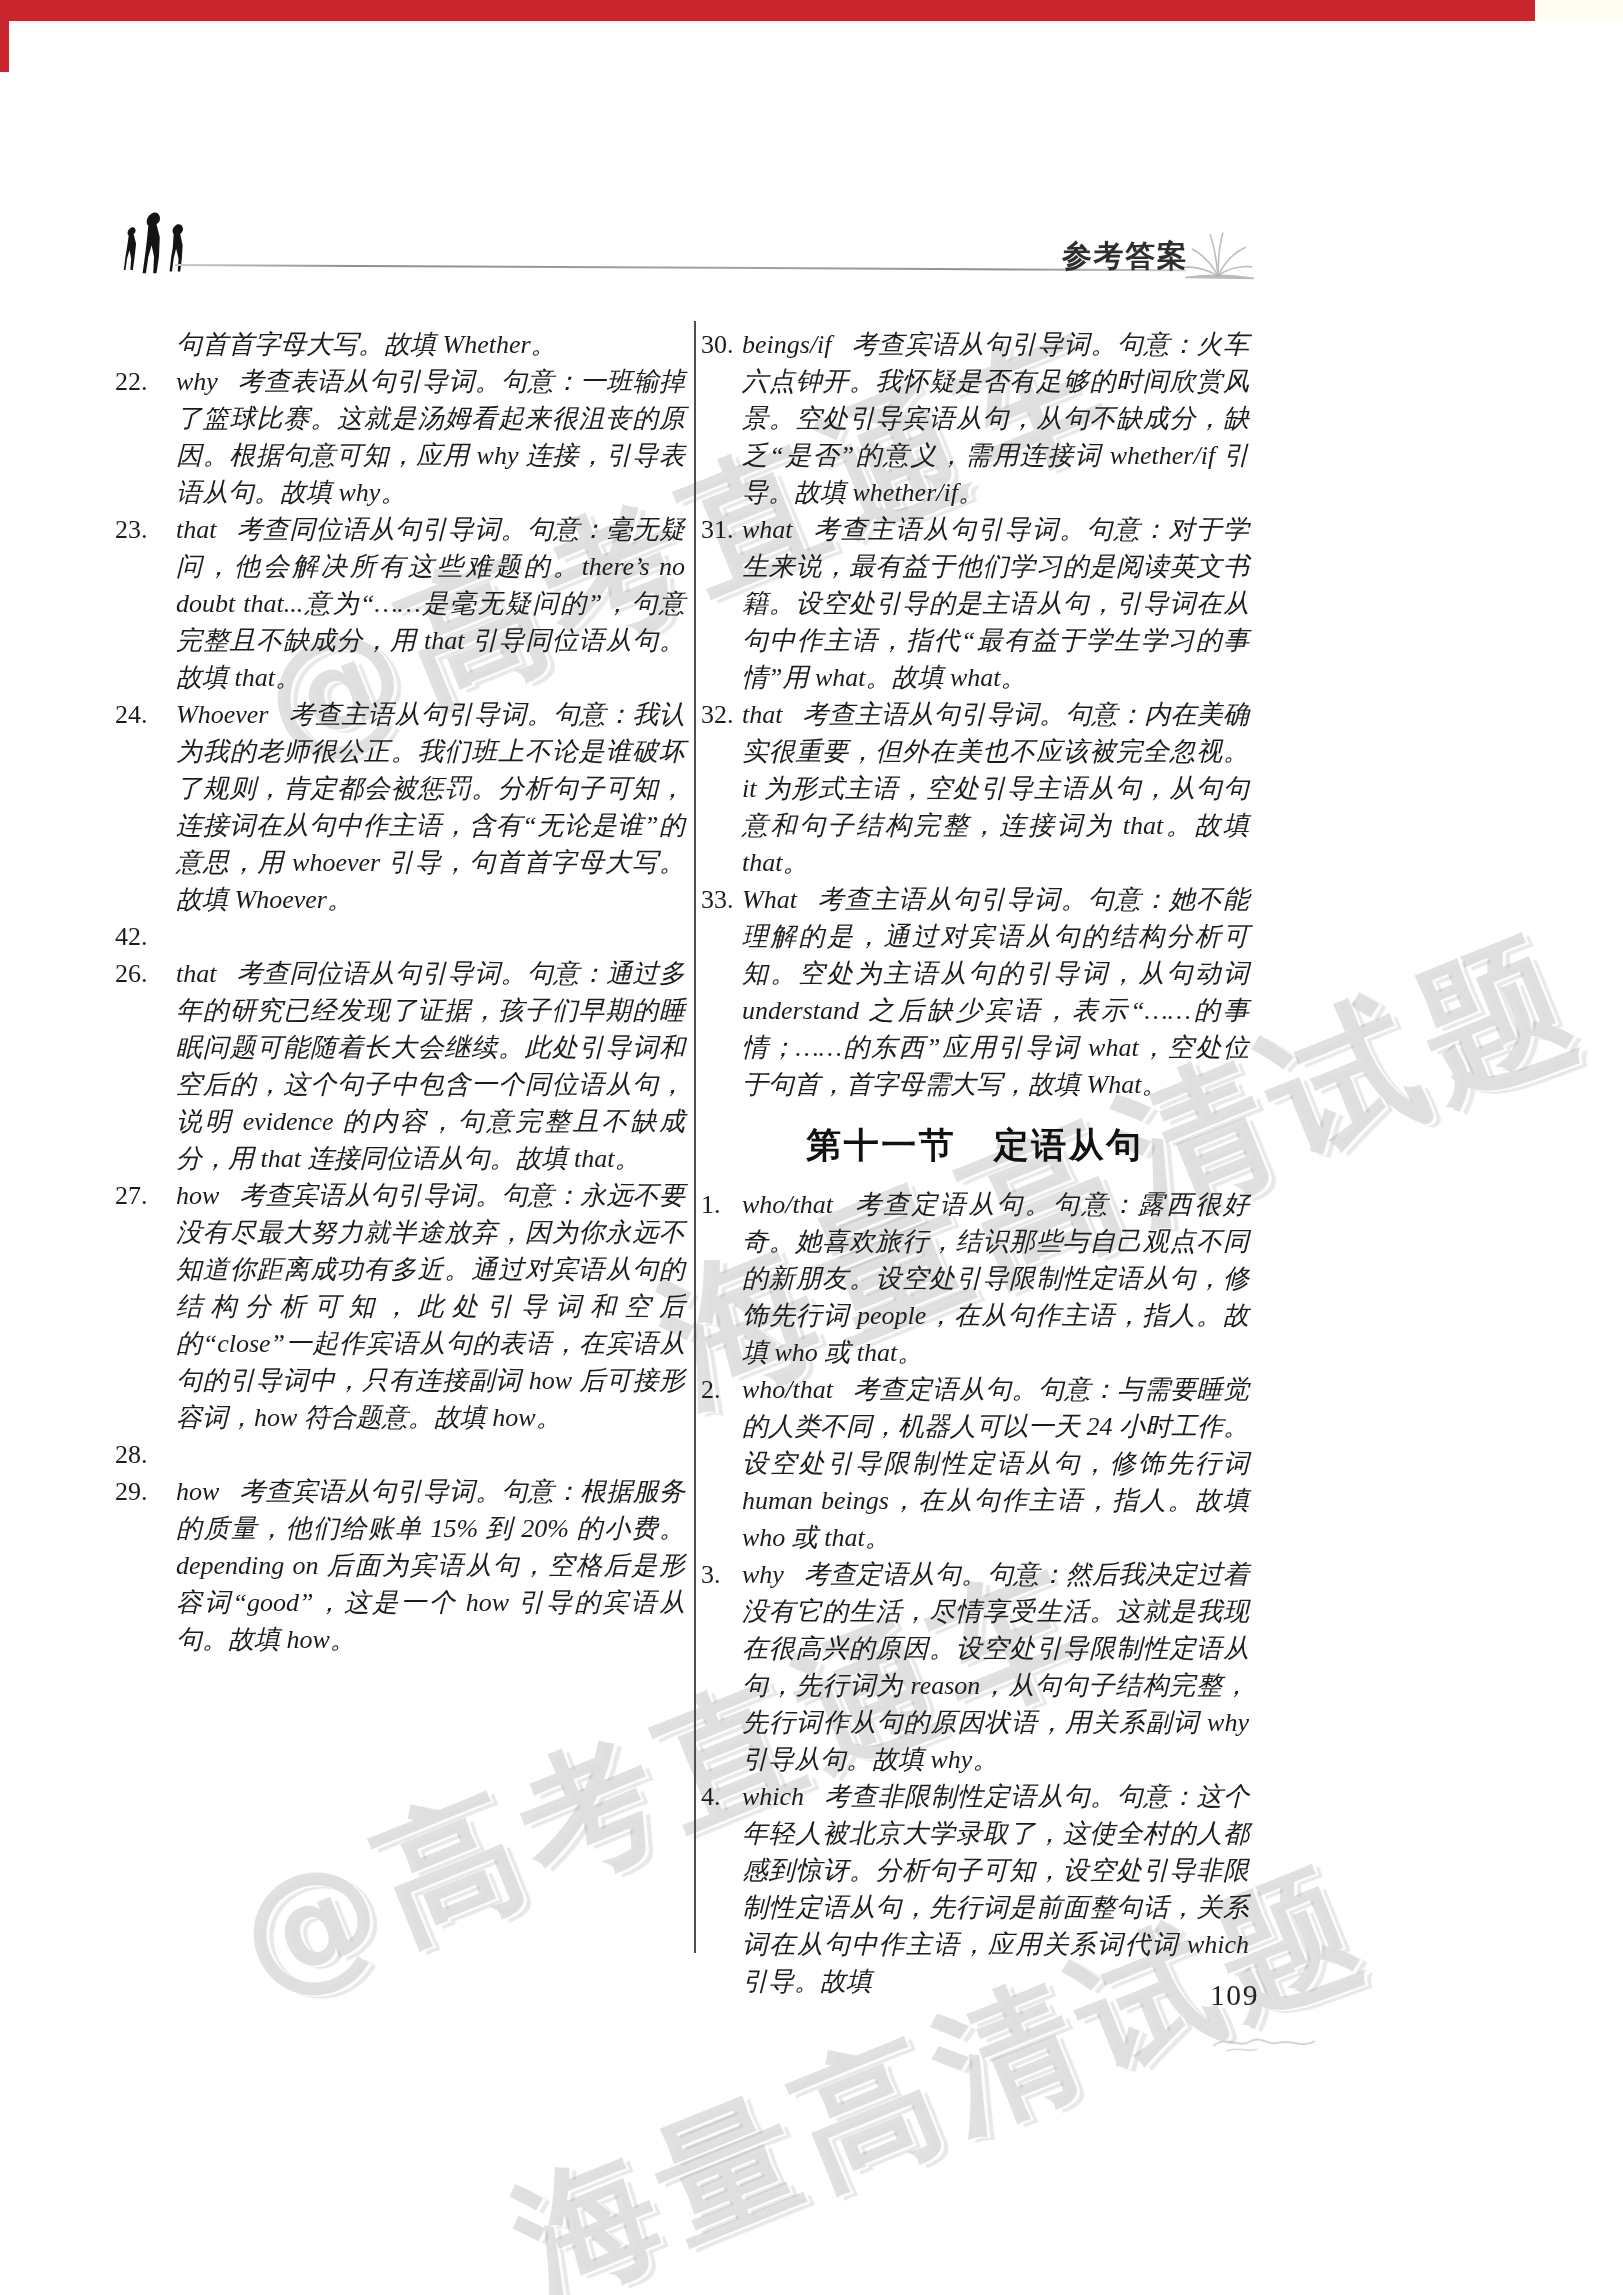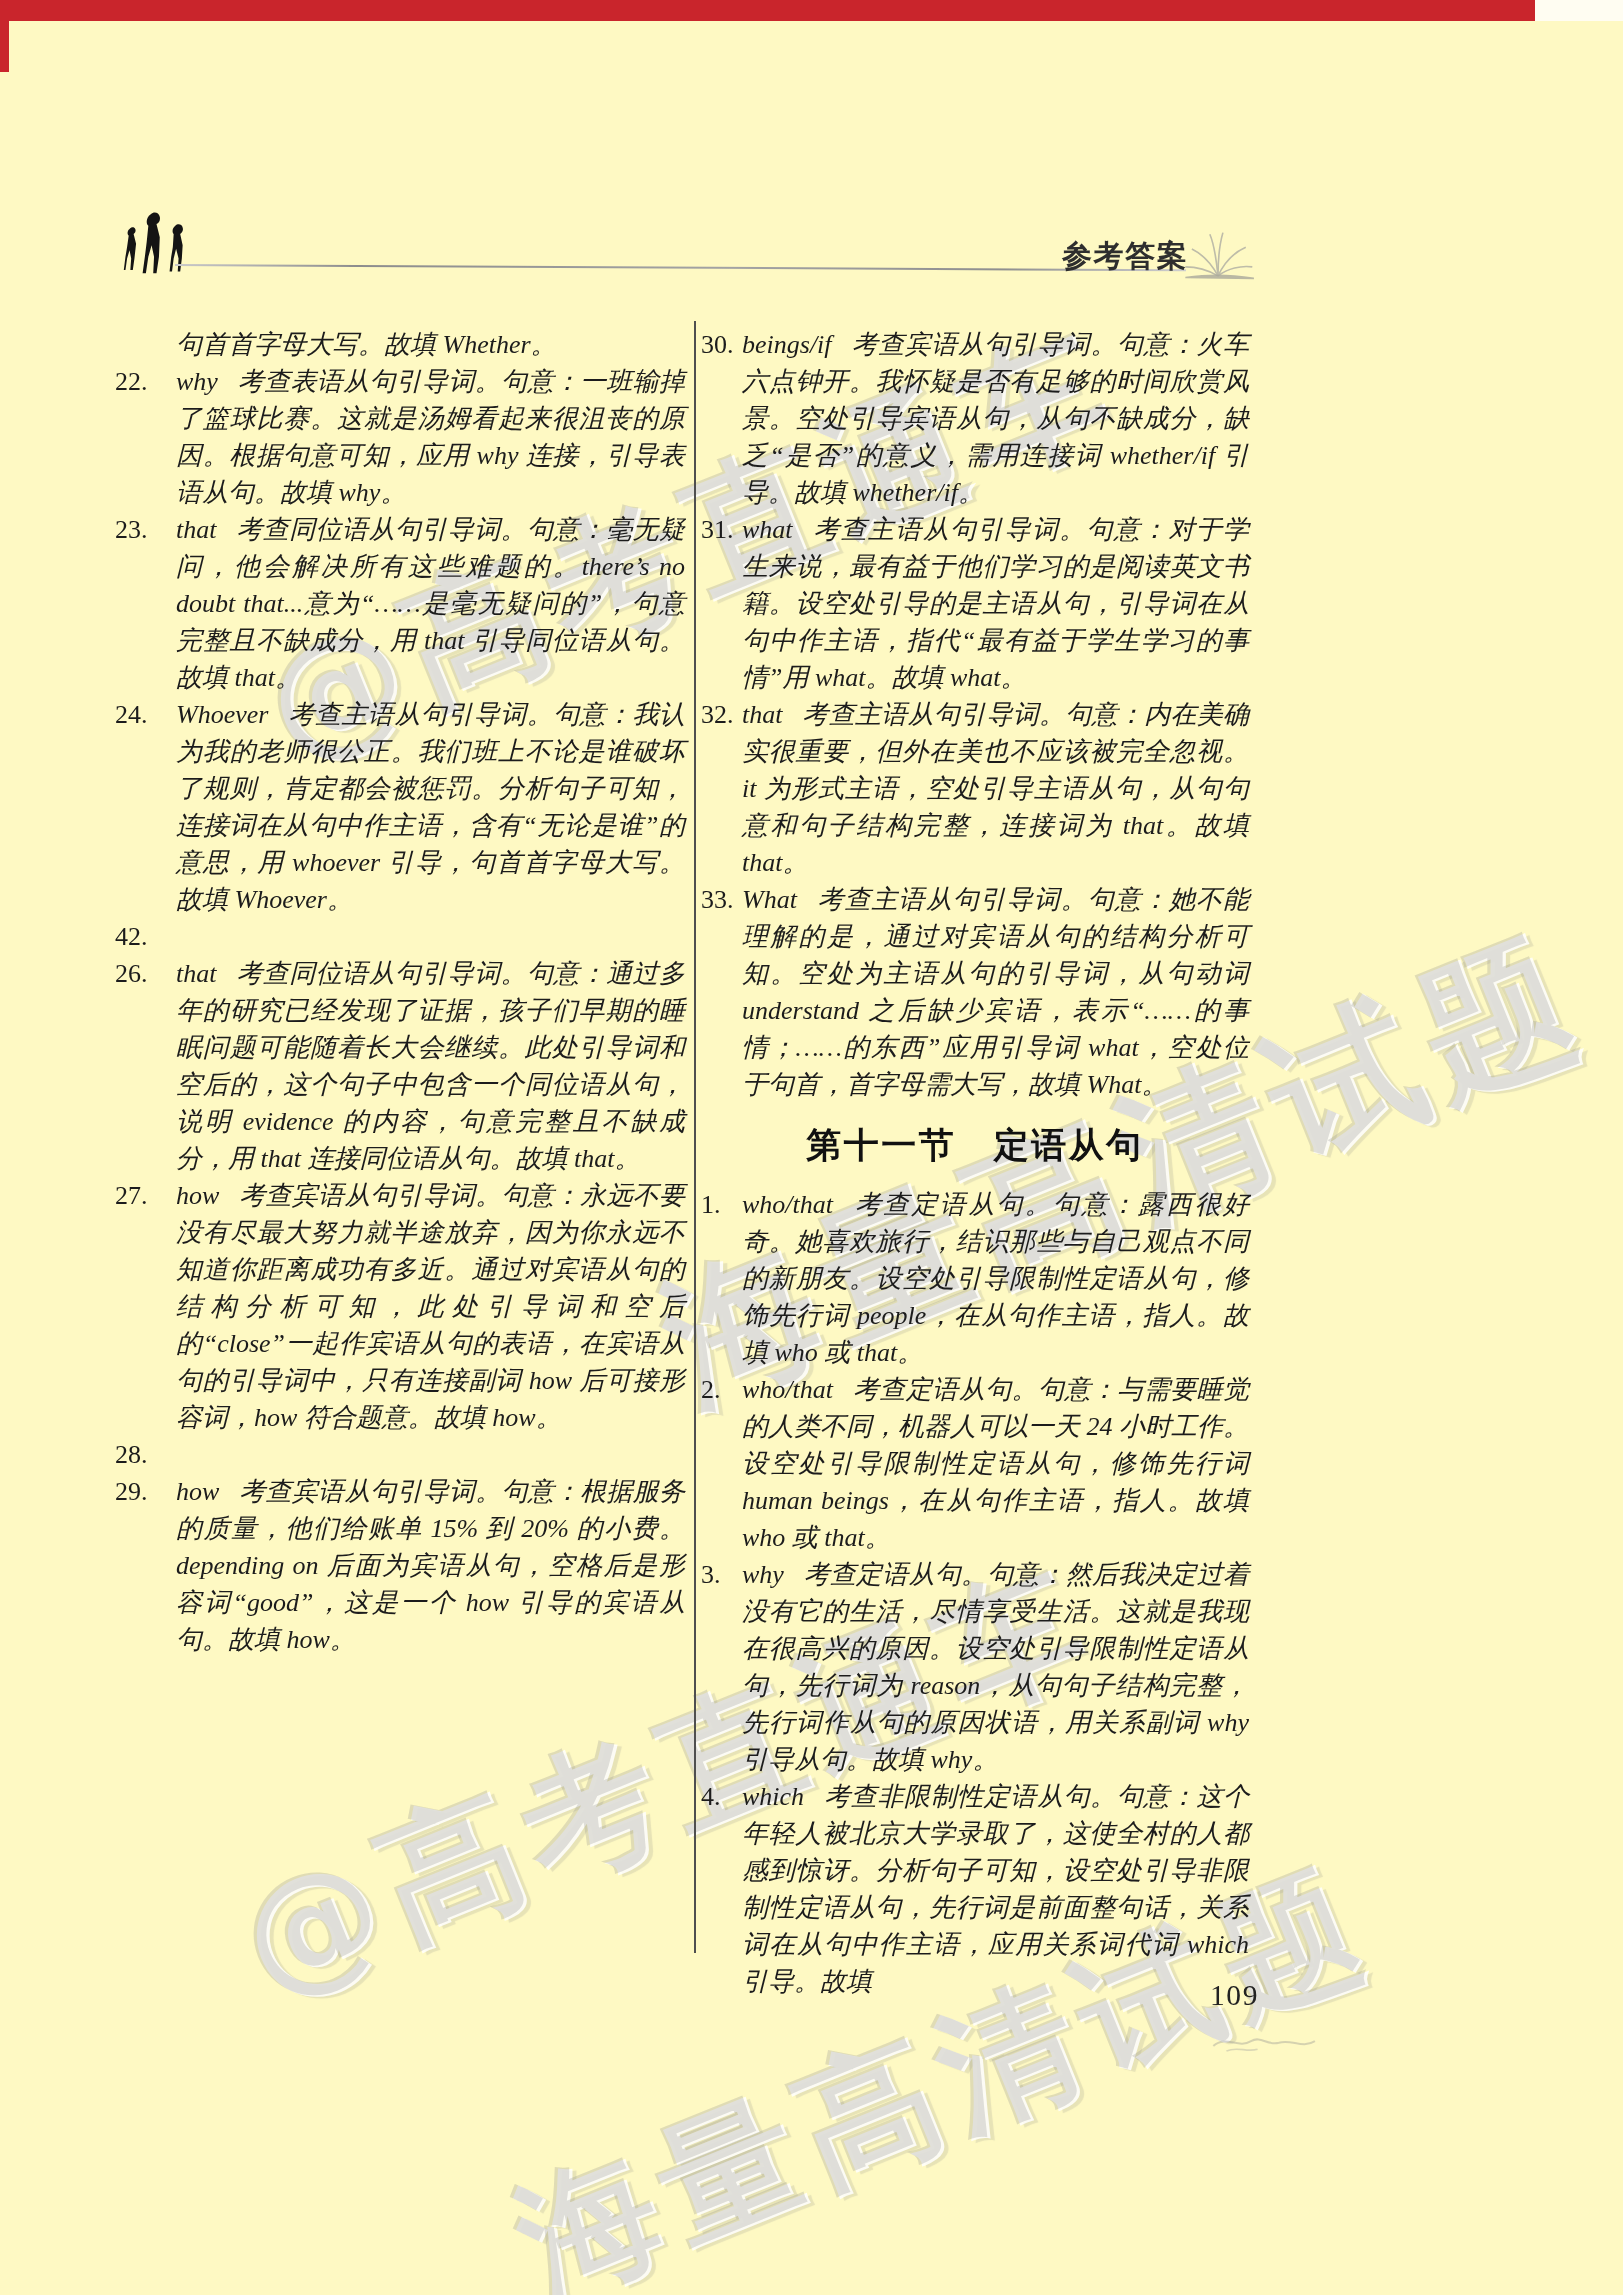--- a/index.html
+++ b/index.html
@@ -1,17 +1,17 @@
 <!DOCTYPE html>
 <html style="font-size:13px"><head>
 <meta charset="utf-8">
 <style>
   html,body{margin:0;padding:0;background:#e9e9e9;}
   .page{
-    position:relative;width:1624px;height:2295px;background:#fef9c3;
+    position:relative;width:1624px;height:2295px;background:#ffffff;
     overflow:hidden;font-family:"Liberation Serif","DejaVu Serif",serif;color:#1c1c1c;
   }
   .cream-strip{position:absolute;left:0;top:0;width:1624px;height:21px;background:#fffdf2;}
   .red-bar{position:absolute;left:8.2px;top:0;width:1527px;height:21px;background:#c9252c;}
   .red-edge{position:absolute;left:0;top:0;width:9px;height:72px;background:#c9252c;}
 
   
   .hdr-title{
     position:absolute;left:1062px;top:236px;width:115px;
     font-family:"DejaVu Sans","Liberation Sans",sans-serif;font-weight:bold;

